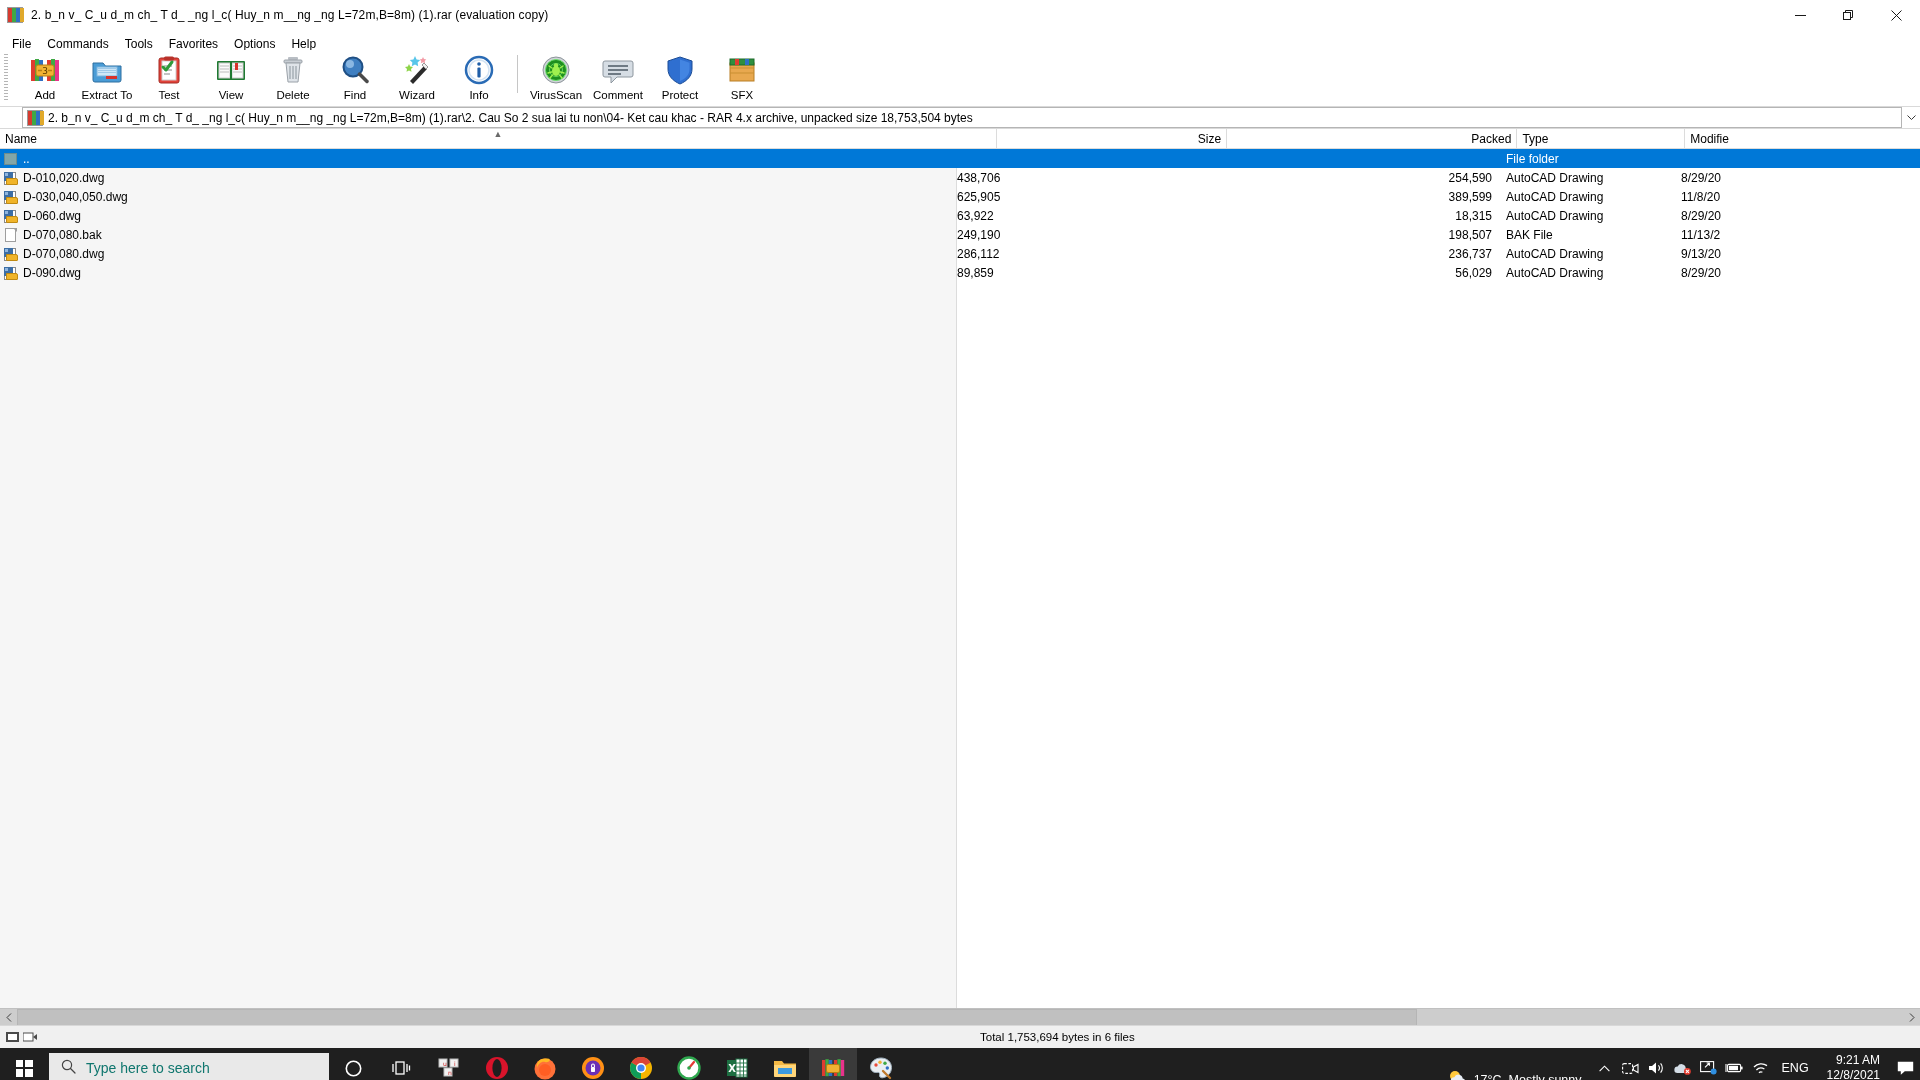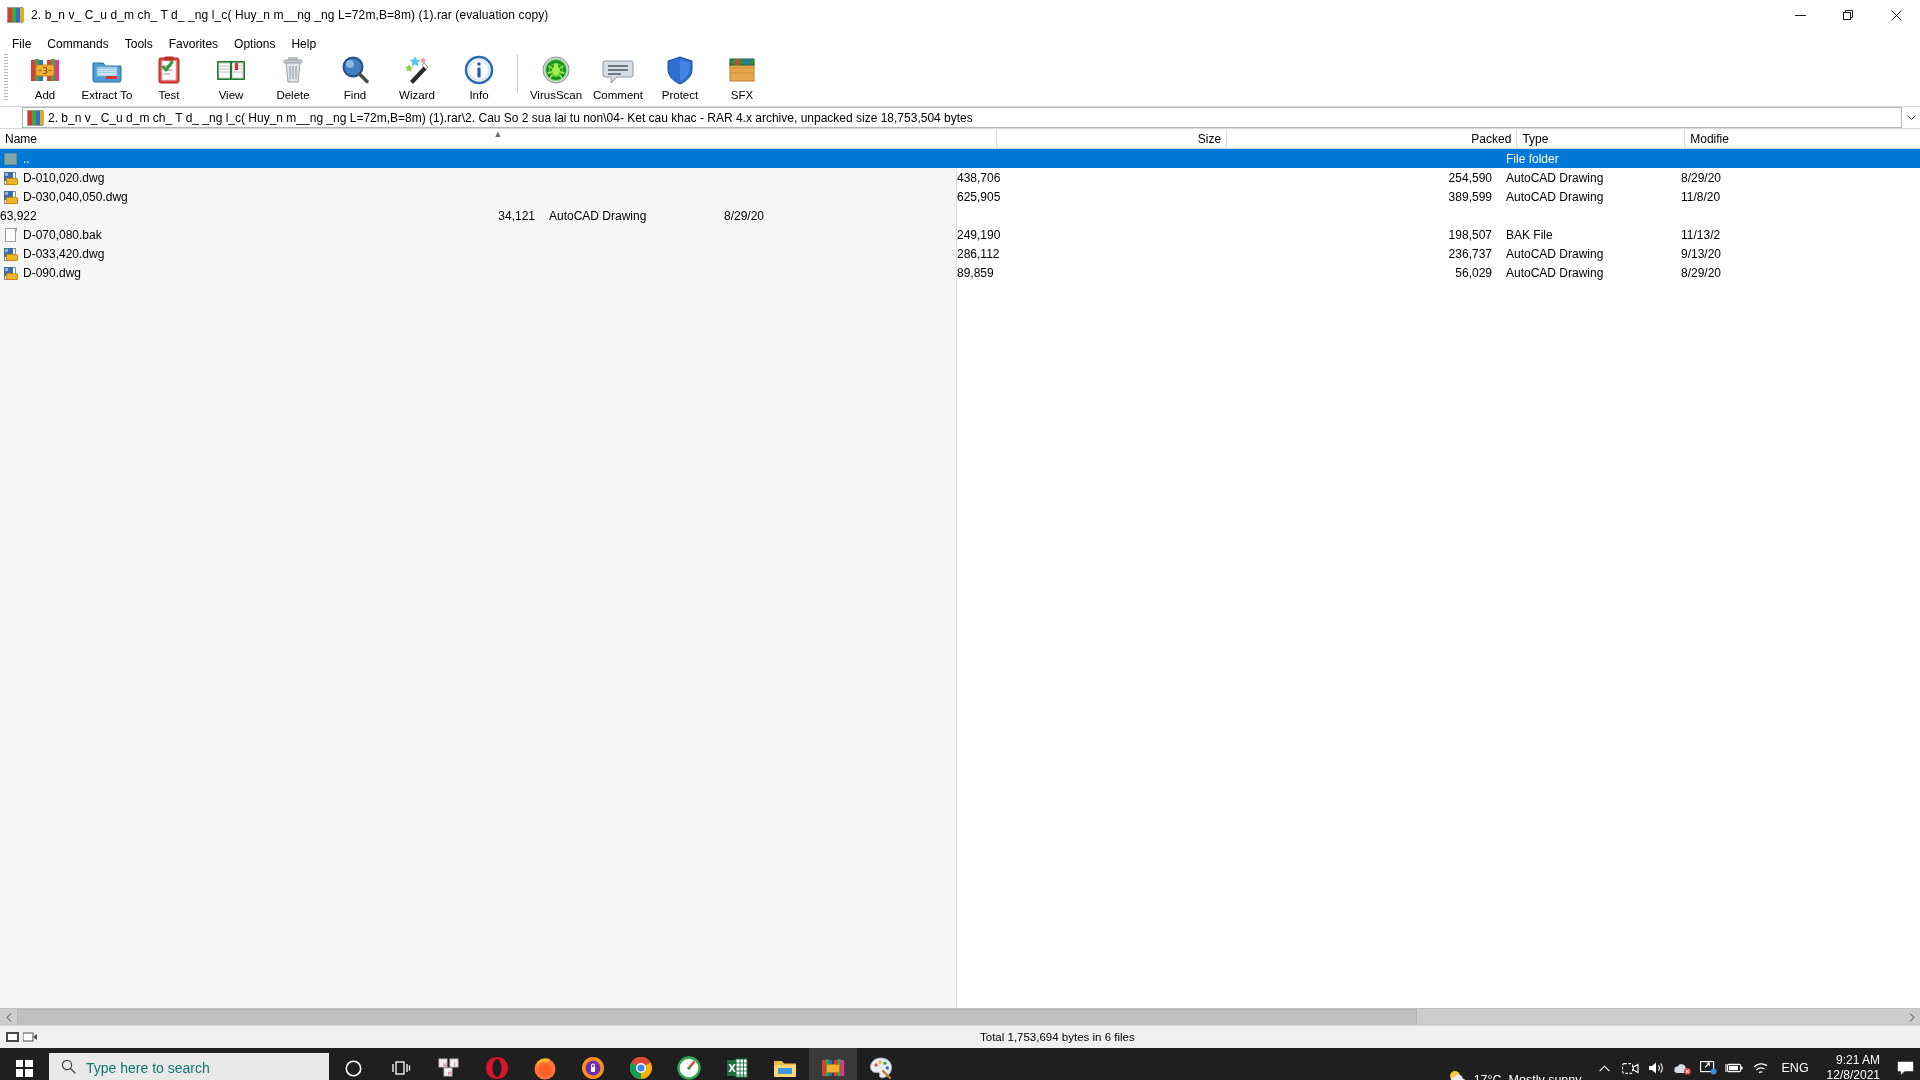--- a/index.html
+++ b/index.html
@@ -627,22 +627,31 @@
         </span>
         <span class="fname">D-030,040,050.dwg</span>
       </div>
       <div class="c-size">625,905</div>
       <div class="c-packed">389,599</div>
       <div class="c-type">AutoCAD Drawing</div>
       <div class="c-mod">11/8/20</div>
     </div>
 
     <div class="row">
+      <div class="c-name">
+        <span class="ficon ic-dwg">
+          <i class="base"></i>
+            <i class="blue"></i>
+            <i class="blue2"></i>
+            <i class="fold"></i>
+        </span>
+        <span class="fname">D-060.dwg</span>
+      </div>
       <div class="c-size">63,922</div>
-      <div class="c-packed">34,121</div>
+      <div class="c-packed">18,315</div>
       <div class="c-type">AutoCAD Drawing</div>
       <div class="c-mod">8/29/20</div>
     </div>
 
     <div class="row">
       <div class="c-name">
         <span class="ficon ic-file">
           <i class="sheet"></i>
             <i class="corner"></i>
         </span>
@@ -655,21 +664,21 @@
     </div>
 
     <div class="row">
       <div class="c-name">
         <span class="ficon ic-dwg">
           <i class="base"></i>
             <i class="blue"></i>
             <i class="blue2"></i>
             <i class="fold"></i>
         </span>
-        <span class="fname">D-033,420.dwg</span>
+        <span class="fname">D-070,080.dwg</span>
       </div>
       <div class="c-size">286,112</div>
       <div class="c-packed">236,737</div>
       <div class="c-type">AutoCAD Drawing</div>
       <div class="c-mod">9/13/20</div>
     </div>
 
     <div class="row">
       <div class="c-name">
         <span class="ficon ic-dwg">

